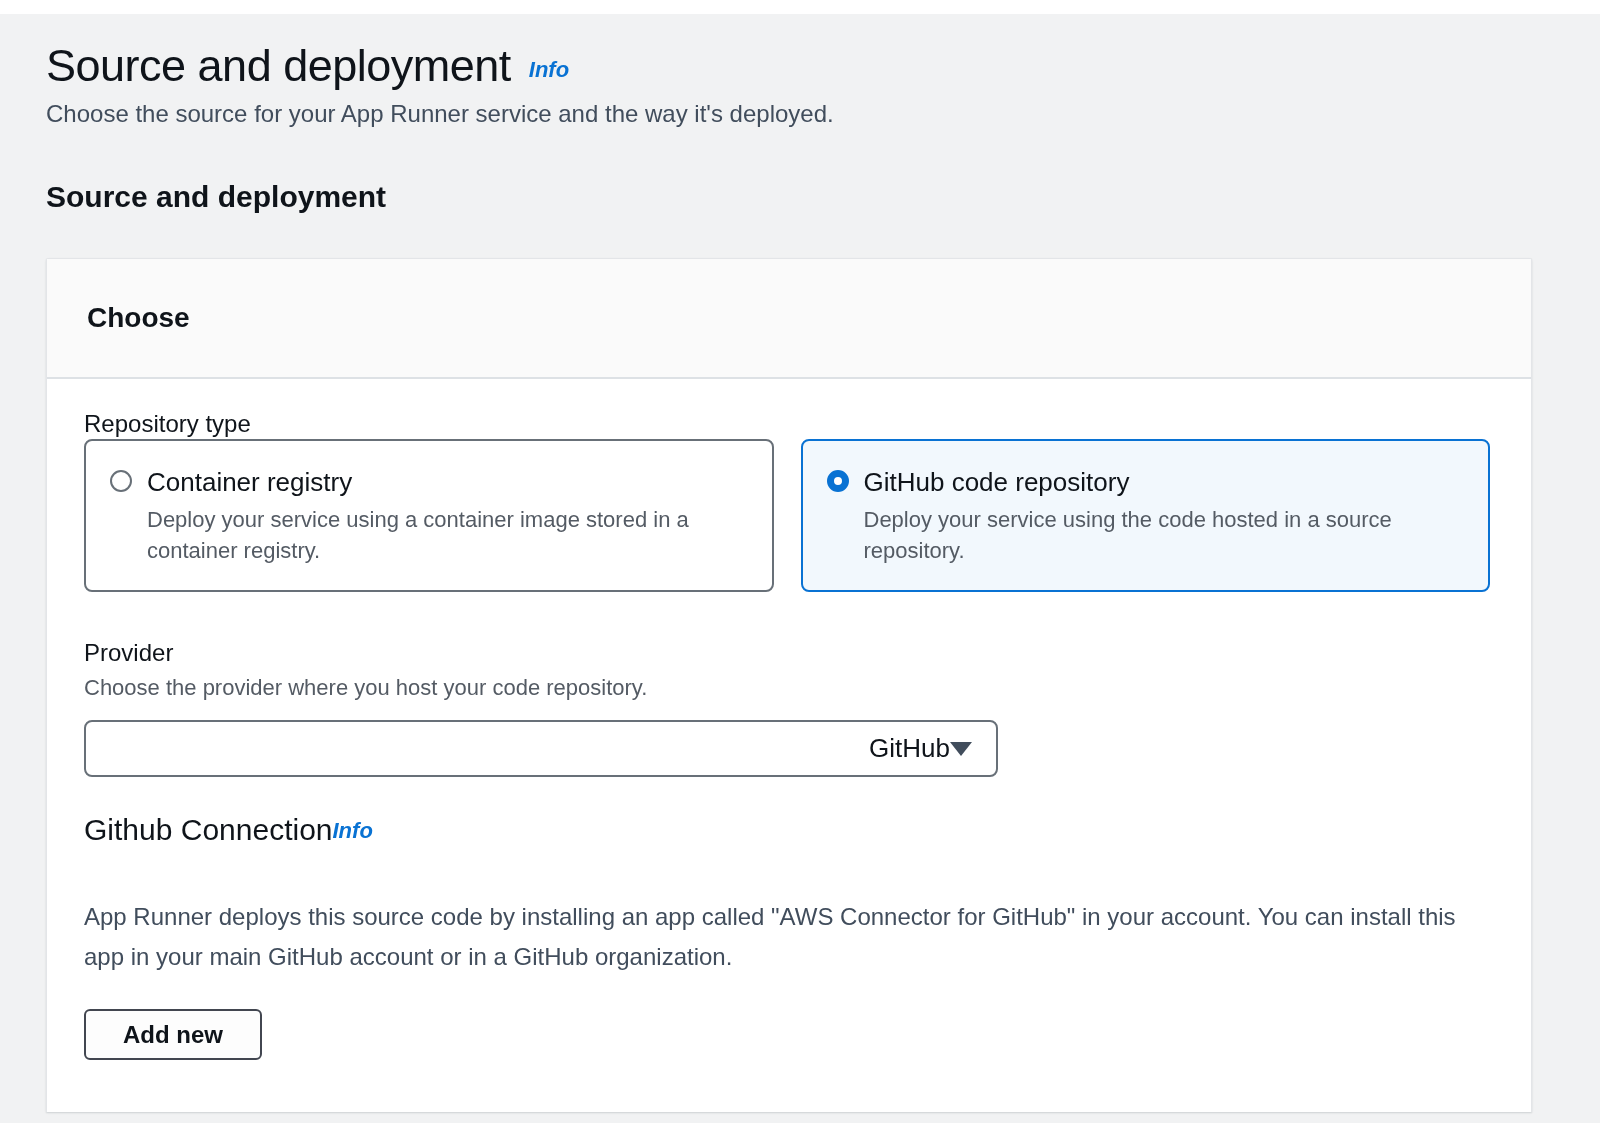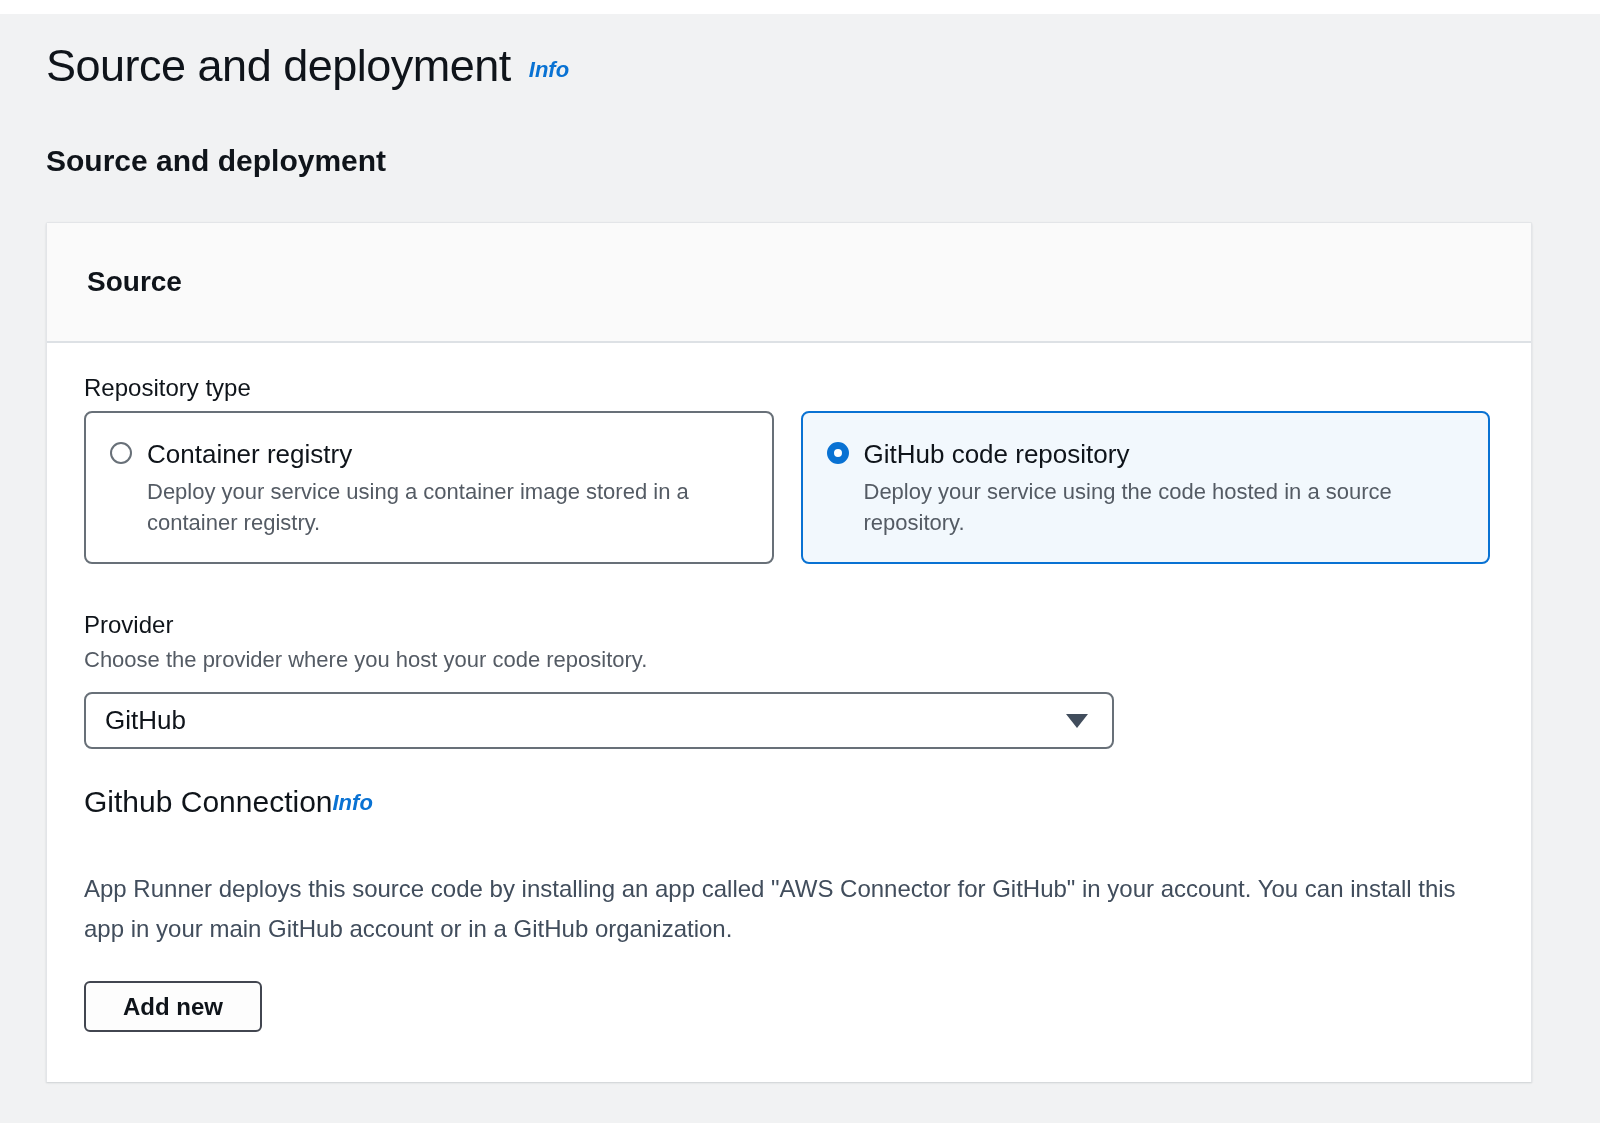--- a/index.html
+++ b/index.html
@@ -82,21 +82,21 @@
     color: #0f141a;
   }
   .field-desc {
     margin-top: 6px;
     font-size: 22px;
     line-height: 28px;
     color: #545b64;
   }
   
   .tiles {
-    margin-top: 8px;
+    margin-top: 0;
     display: grid;
     grid-template-columns: 1fr 1fr;
     gap: 27px;
   }
   .tile {
     border: 2px solid #687078;
     border-radius: 8px;
     background: #ffffff;
     min-height: 136px;
     padding: 26px 28px 24px 24px;
@@ -132,28 +132,28 @@
     margin-top: 7px;
     font-size: 22px;
     line-height: 31px;
     color: #545b64;
     max-width: 570px;
   }
   
   .provider-field { margin-top: 46px; }
   .select-box {
     margin-top: 18px;
-    width: 1030px;
+    width: 914px;
     height: 57px;
     border: 2px solid #687078;
     border-radius: 8px;
     background: #ffffff;
     display: flex;
     align-items: center;
-    justify-content: space-between;
+    justify-content: flex-end;
     padding: 0 24px 0 19px;
     cursor: pointer;
   }
   .select-value {
     font-size: 26px;
     color: #0f141a;
   }
   .caret-down {
     width: 0; height: 0;
     border-left: 11px solid transparent;
@@ -197,26 +197,27 @@
 <body>
 
 <div class="top-strip"></div>
 
 <div class="content">
 
   <div class="page-title-row">
     <h1 class="page-title">Source and deployment</h1>
     <a class="info-link">Info</a>
   </div>
+  <div class="page-subtitle">Choose the source for your App Runner service and the way it's deployed.</div>
 
   <h2 class="section-heading">Source and deployment</h2>
 
   <div class="card">
     <div class="card-header">
-      <div class="card-header-title">Source</div>
+      <div class="card-header-title">Choose</div>
     </div>
     <div class="card-body">
 
       <div class="field-label">Repository type</div>
 
       <div class="tiles">
         <div class="tile">
           <span class="radio"></span>
           <div class="tile-text">
             <div class="tile-title">Container registry</div>

